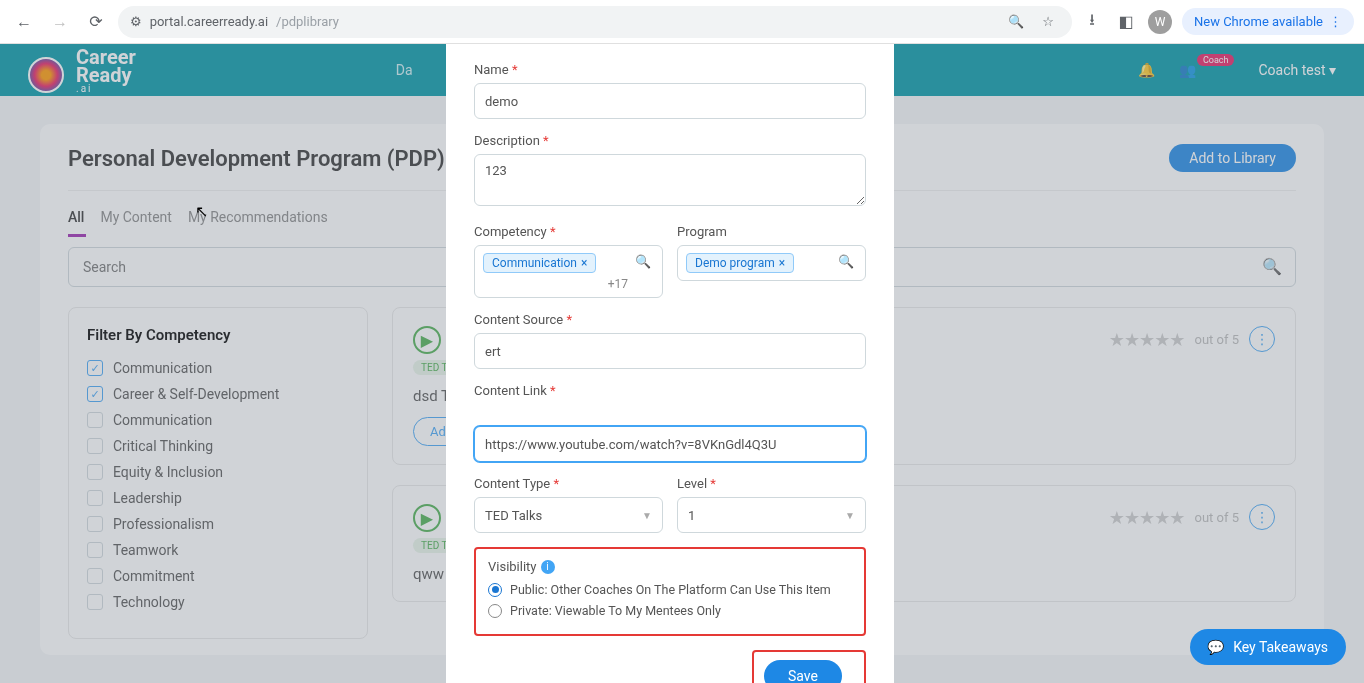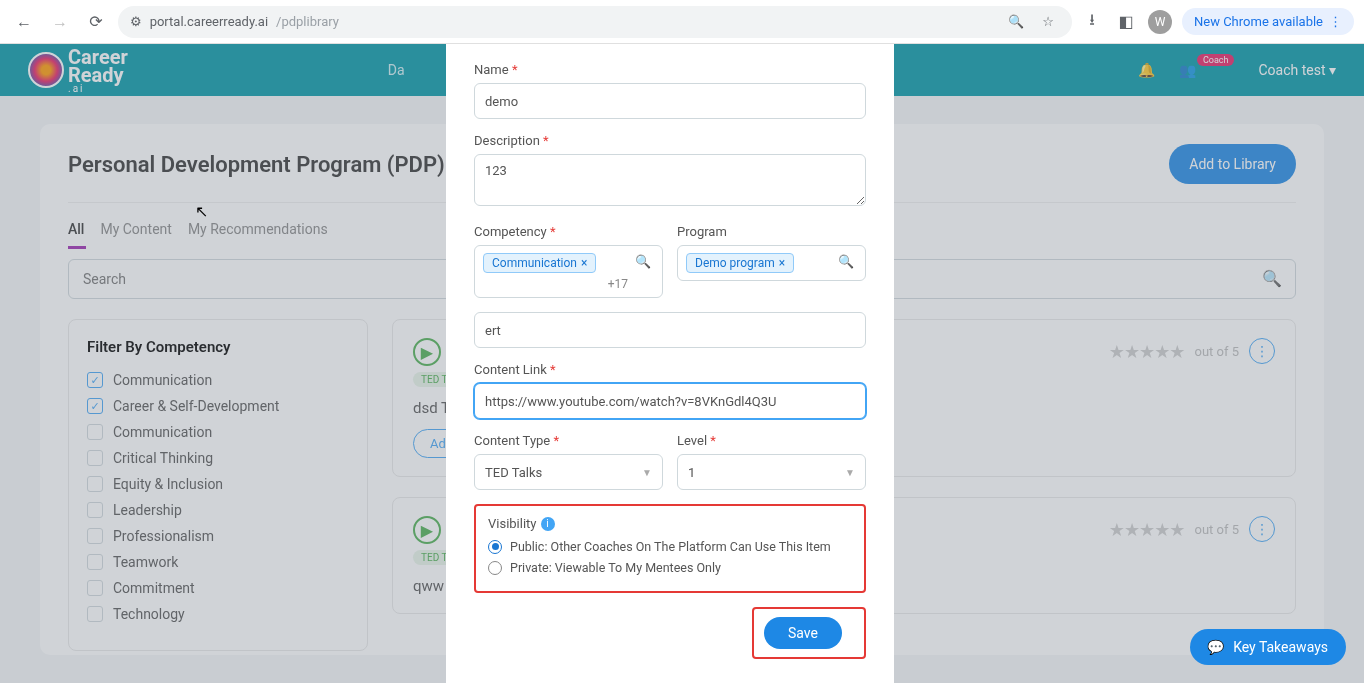--- a/index.html
+++ b/index.html
@@ -11,33 +11,33 @@
 .nav-btn.disabled { color: #c0c0c0; }
 .url-bar { flex: 1; height: 32px; background: #f1f3f4; border-radius: 16px; display: flex; align-items: center; padding: 0 12px; gap: 8px; font-size: 13px; color: #5f6368; }
 .url-bar .domain-lock { display:flex; align-items:center; gap:6px;}
 .br-right { display: flex; align-items: center; gap: 10px; }
 .br-icon { width: 24px; height: 24px; display: flex; align-items: center; justify-content: center; color: #5f6368; }
 .avatar-circle { width: 24px; height: 24px; border-radius: 50%; background: #9e9e9e; color: #fff; display:flex; align-items:center; justify-content:center; font-size:12px;}
 .chrome-update { background: #e8f0fe; color: #1a73e8; padding: 6px 12px; border-radius: 16px; font-size: 13px; display:flex; align-items:center; gap:6px; }
 
 
 .app-header { height: 52px; background: #0097a7; display: flex; align-items: center; padding: 0 28px; color: #fff; justify-content: space-between;}
-.logo-area { display:flex; align-items:center; gap:4px; }
+.logo-area { display:flex; align-items:flex-end; gap:12px; }
 .logo-img { width: 36px; height: 36px; border-radius: 50%; background: radial-gradient(circle, #ff9800 20%, #e91e63 50%, #3f51b5 80%); border: 2px solid #fff; }
 .logo-text { font-weight: 700; font-size: 20px; line-height: 0.9; }
 .logo-text small { font-size: 10px; font-weight: 400; letter-spacing: 2px; display:block; }
 .header-right { display:flex; align-items:center; gap:24px; font-size:14px; }
 .coach-badge { background:#e91e63; font-size:9px; padding:1px 6px; border-radius:8px; position:relative; top:-8px;}
 
 
 .page { padding: 28px 40px; background:#f5f6f8; height: calc(100% - 96px); overflow:hidden; }
 .page-card { background:#fff; border-radius:10px; padding: 20px 28px; height:100%; }
 .page-head { display:flex; justify-content:space-between; align-items:center; margin-bottom:18px; }
 .page-title { font-size: 22px; font-weight:600; color:#333; }
-.btn-primary { background:#1e88e5; color:#fff; border:none; border-radius:20px; padding:12px 20px; font-size:14px; cursor:pointer; }
+.btn-primary { background:#1e88e5; color:#fff; border:none; border-radius:20px; padding:6px 20px; font-size:14px; cursor:pointer; }
 
 .tabs { display:flex; gap:16px; margin-top:10px; border-bottom:none; }
 .tab { font-size:14px; color:#888; padding:8px 0; cursor:pointer; }
 .tab.active { color:#333; font-weight:500; position:relative; }
 .tab.active::after { content:''; position:absolute; left:0; bottom:-4px; width:18px; height:3px; background:#9c27b0; }
 
 .search-wrap { margin-top:14px; position:relative; }
 .search-input { width:100%; height:40px; border:1px solid #cfd8dc; border-radius:6px; padding:0 14px; font-size:14px; color:#888; }
 .search-icon-right { position:absolute; right:14px; top:10px; color:#888; }
 
@@ -59,21 +59,21 @@
 .card-title { font-size:15px; color:#555; margin-top:12px; }
 .btn-outline { border:1.5px solid #42a5f5; color:#42a5f5; background:#fff; border-radius:18px; padding:6px 16px; font-size:13px; margin-top:12px; cursor:pointer; }
 
 
 .overlay { position:absolute; top:44px; left:0; right:0; bottom:0; background:rgba(120,130,140,0.35); }
 .modal { position:absolute; left:446px; top:44px; width:448px; bottom:0; background:#fff; padding: 18px 28px 20px 28px; overflow:auto; }
 .form-row { margin-bottom:14px; }
 .form-label { font-size:13px; color:#555; margin-bottom:6px; display:block; }
 .req { color:#e53935; }
 .form-input { width:100%; height:36px; border:1px solid #cfd8dc; border-radius:6px; padding:0 10px; font-size:13px; color:#555; }
-.form-input.focused { border-color:#42a5f5; box-shadow:0 0 0 1px #42a5f5; }
+.form-input.focused { border-color:#42a5f5; box-shadow:0 0 0 1px #42a5f5;margin-top:22px; }
 .form-textarea { width:100%; height:52px; border:1px solid #cfd8dc; border-radius:6px; padding:8px 10px; font-size:13px; color:#555; resize:both; }
 .two-col { display:flex; gap:14px; }
 .two-col > div { flex:1; }
 .tag-input { border:1px solid #cfd8dc; border-radius:6px; padding:6px 8px; min-height:44px; position:relative; }
 .tag-chip { display:inline-block; background:#e3f2fd; border:1px solid #90caf9; color:#1976d2; font-size:12px; padding:2px 8px; border-radius:4px; }
 .tag-chip .x { margin-left:4px; cursor:pointer; }
 .tag-search { position:absolute; right:10px; top:8px; color:#888; font-size:13px;}
 .more-count { display:block; text-align:right; font-size:12px; color:#888; padding-right:26px; margin-top:4px;}
 .select-like { width:100%; height:36px; border:1px solid #cfd8dc; border-radius:6px; padding:0 10px; font-size:13px; color:#555; display:flex; align-items:center; justify-content:space-between; }
 .select-like .caret { color:#aaa; font-size:10px; }
@@ -261,20 +261,21 @@
     </div>
     <div>
       <label class="form-label">Program</label>
       <div class="tag-input" style="min-height:36px;">
         <span class="tag-chip"><span>Demo program</span><span class="x">×</span></span>
         <span class="tag-search">🔍</span>
       </div>
     </div>
   </div>
   <div class="form-row">
+    <label class="form-label"><span>Content Source</span> <span class="req">*</span></label>
     <input class="form-input" value="ert" style="">
   </div>
   <div class="form-row">
     <label class="form-label"><span>Content Link</span> <span class="req">*</span></label>
     <input class="form-input focused" value="https://www.youtube.com/watch?v=8VKnGdl4Q3U" style="">
   </div>
   <div class="form-row two-col">
     <div>
       <label class="form-label"><span>Content Type</span> <span class="req">*</span></label>
       <div class="select-like">

